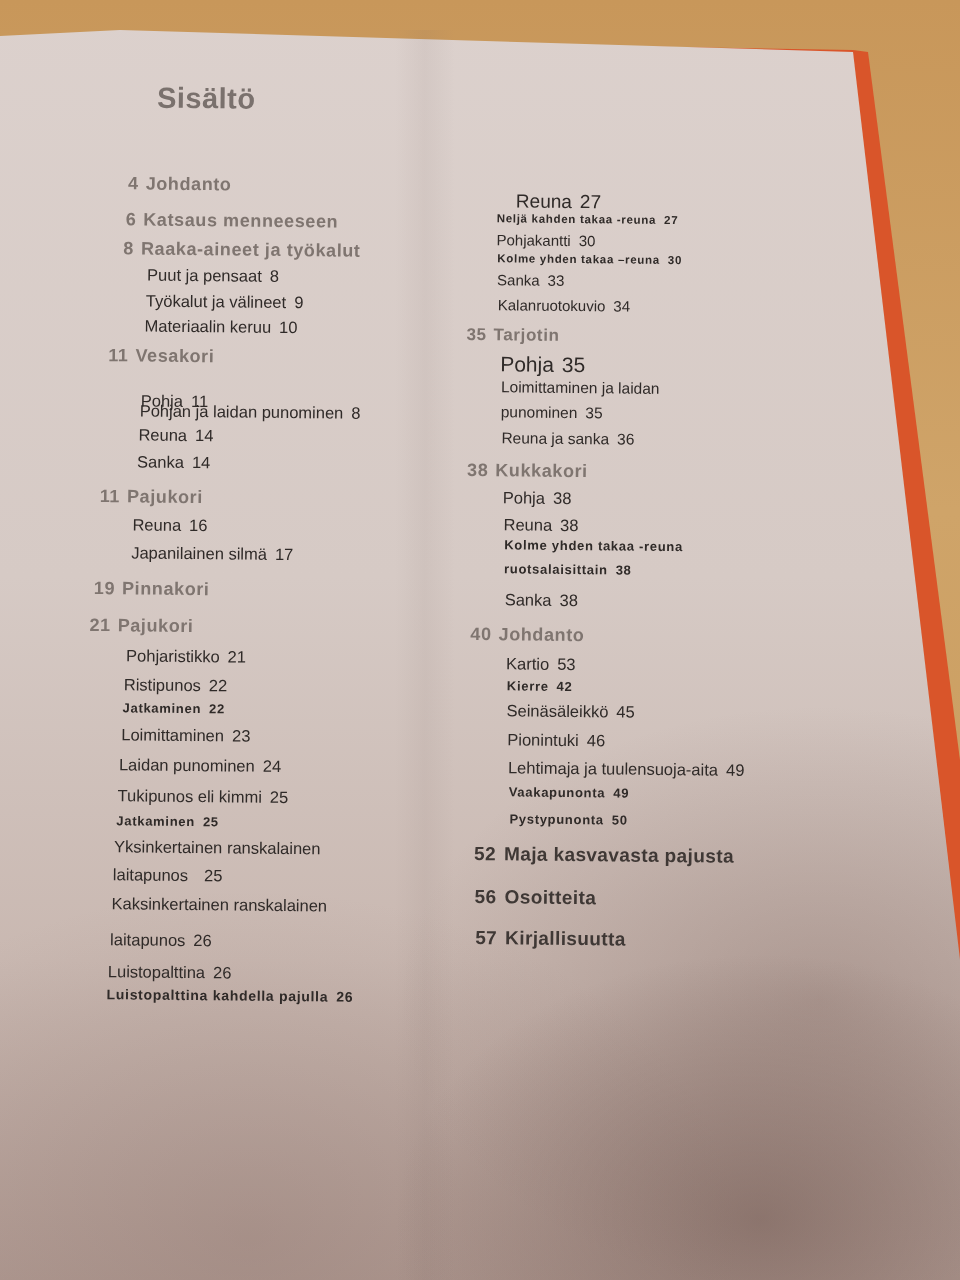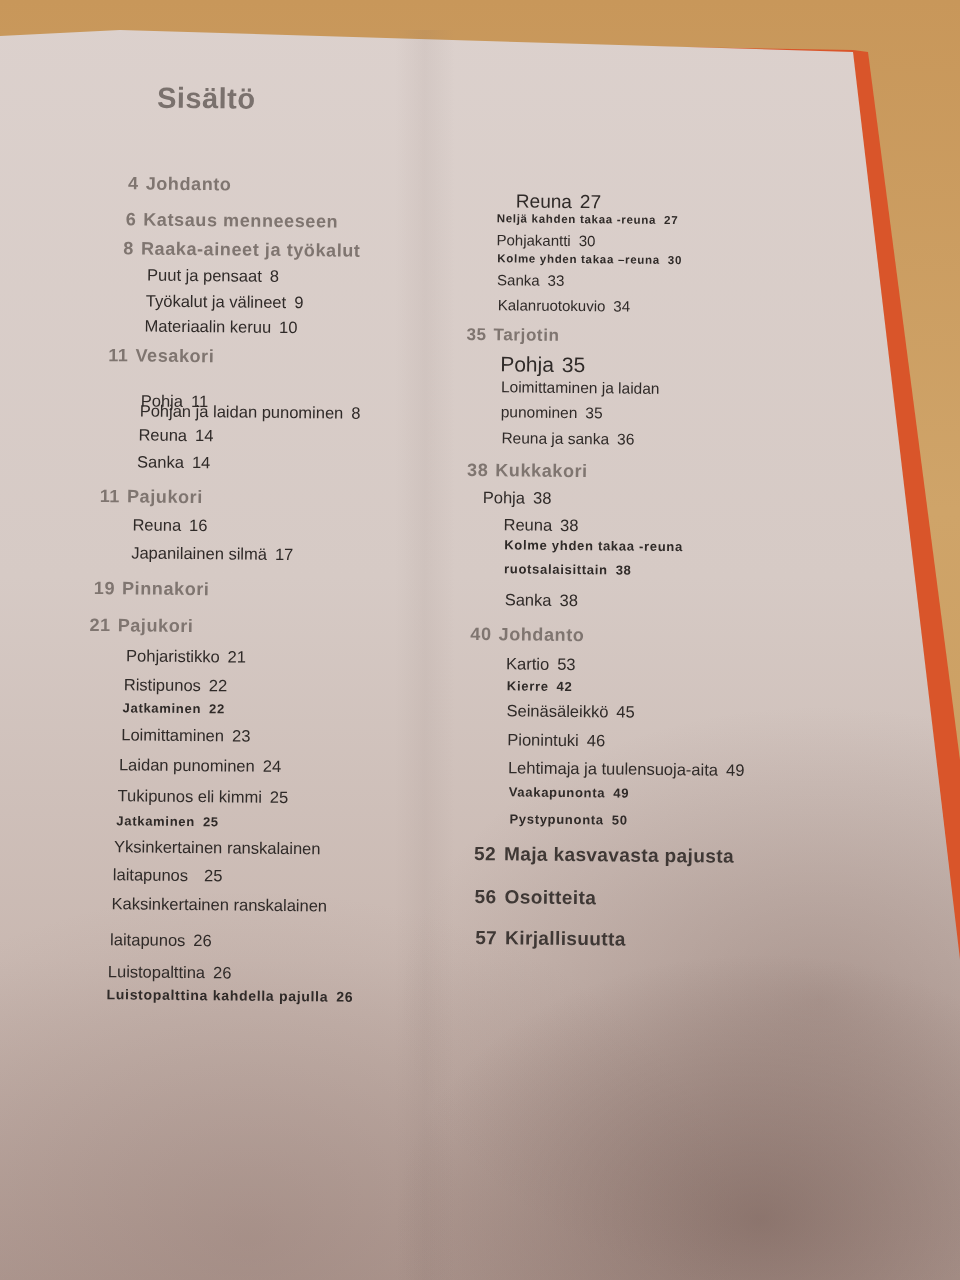--- a/index.html
+++ b/index.html
@@ -154,21 +154,21 @@
     <div class="entry section" style="left:499px;top:226px;font-size:15px"><span>Pohjakantti</span><span class="gap"></span><span>30</span></div>
     <div class="entry subsection" style="left:500px;top:247px;font-size:11.5px"><span>Kolme yhden takaa –reuna</span><span class="gap"></span><span>30</span></div>
     <div class="entry section" style="left:500px;top:266px;font-size:15px"><span>Sanka</span><span class="gap"></span><span>33</span></div>
     <div class="entry section" style="left:501px;top:291px;font-size:15px"><span>Kalanruotokuvio</span><span class="gap"></span><span>34</span></div>
     <div class="entry chapter" style="left:470px;top:320px;font-size:17px"><span class="num">35</span><span>Tarjotin</span></div>
     <div class="entry section" style="left:504px;top:347px;font-size:21px"><span>Pohja</span><span class="gap"></span><span>35</span></div>
     <div class="entry section" style="left:505px;top:373px;font-size:15.5px"><span>Loimittaminen ja laidan</span></div>
     <div class="entry section" style="left:505px;top:398px;font-size:15.5px"><span>punominen</span><span class="gap"></span><span>35</span></div>
     <div class="entry section" style="left:506px;top:424px;font-size:15.5px"><span>Reuna ja sanka</span><span class="gap"></span><span>36</span></div>
     <div class="entry chapter" style="left:472px;top:455px"><span class="num">38</span><span>Kukkakori</span></div>
-    <div class="entry section" style="left:488px;top:483px"><span>Pohja</span><span class="gap"></span><span>38</span></div>
+    <div class="entry section" style="left:508px;top:483px"><span>Pohja</span><span class="gap"></span><span>38</span></div>
     <div class="entry section" style="left:509px;top:510px"><span>Reuna</span><span class="gap"></span><span>38</span></div>
     <div class="entry subsection" style="left:510px;top:532px"><span>Kolme yhden takaa -reuna</span></div>
     <div class="entry subsection" style="left:510px;top:556px"><span>ruotsalaisittain</span><span class="gap"></span><span>38</span></div>
     <div class="entry section" style="left:511px;top:585px"><span>Sanka</span><span class="gap"></span><span>38</span></div>
     <div class="entry chapter" style="left:477px;top:619px"><span class="num">40</span><span>Johdanto</span></div>
     <div class="entry section" style="left:513px;top:649px"><span>Kartio</span><span class="gap"></span><span>53</span></div>
     <div class="entry subsection" style="left:514px;top:673px"><span>Kierre</span><span class="gap"></span><span>42</span></div>
     <div class="entry section" style="left:514px;top:696px"><span>Seinäsäleikkö</span><span class="gap"></span><span>45</span></div>
     <div class="entry section" style="left:515px;top:725px"><span>Pionintuki</span><span class="gap"></span><span>46</span></div>
     <div class="entry section" style="left:516px;top:753px"><span>Lehtimaja ja tuulensuoja-aita</span><span class="gap"></span><span>49</span></div>

